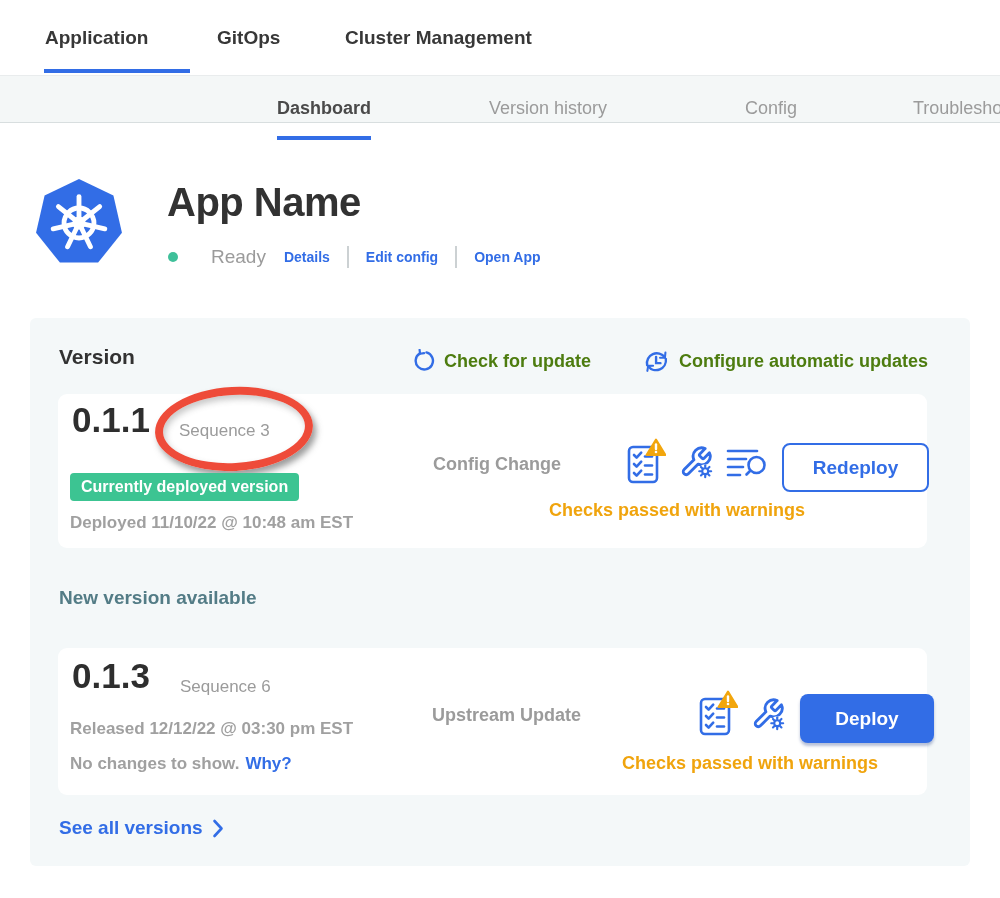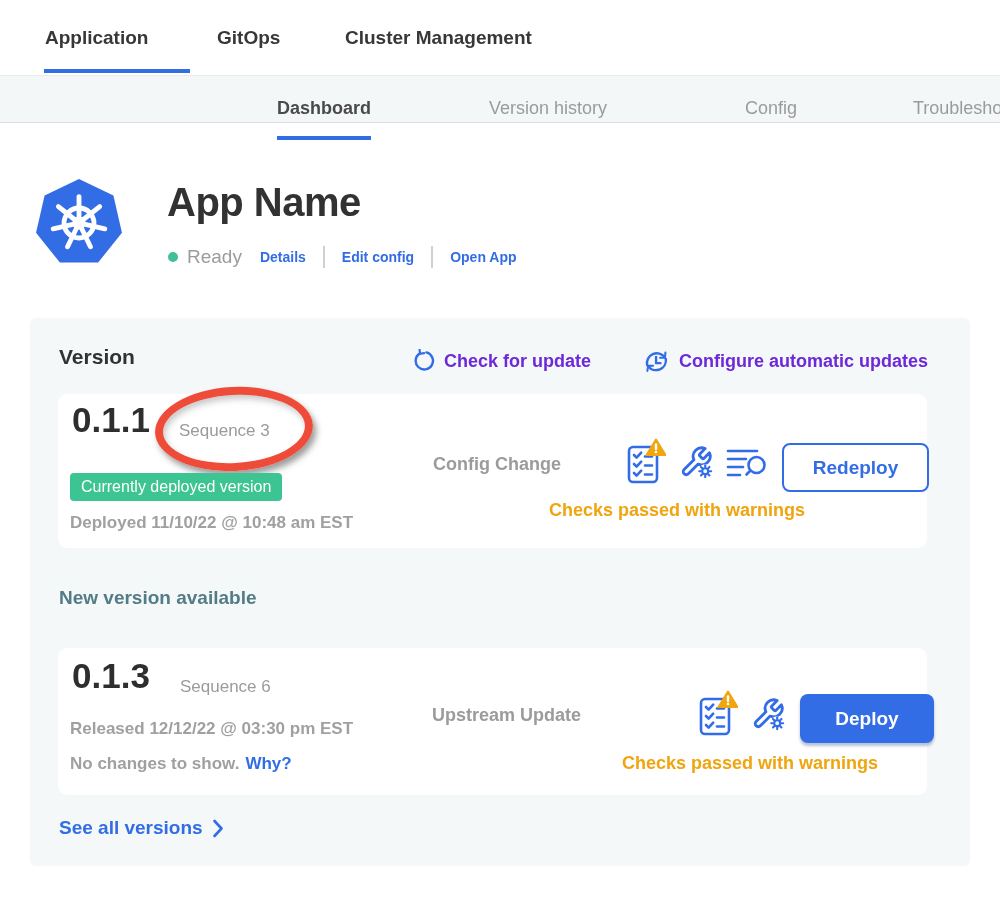--- a/index.html
+++ b/index.html
@@ -25,41 +25,41 @@
   .subnav-tab.s1 { left:489px; }
   .subnav-tab.s2 { left:745px; }
   .subnav-tab.s3 { left:913px; }
   .subnav-tab.active::after { content:""; position:absolute; left:0; bottom:0; width:100%; height:4px; background:#326de6; }
 
   
   .k8s-logo { position:absolute; left:35px; top:176px; width:88px; height:94px; }
   .app-title { position:absolute; left:167px; top:180px; font-size:40px; font-weight:700; color:#323232; letter-spacing:-0.5px; }
   .status-row { position:absolute; left:168px; top:243px; height:28px; display:flex; align-items:center; }
   .status-dot { width:10px; height:10px; border-radius:50%; background:#3fc09a; margin-right:9px; }
-  .status-label { font-size:19px; color:#9b9b9b; font-weight:500; margin-right:18px; }
+  .status-label { font-size:19px; color:#9b9b9b; font-weight:500; margin-right:18px;margin-left:24px; }
   .hdr-link { font-size:14px; font-weight:700; color:#326de6; cursor:pointer; white-space:nowrap; }
   .hdr-divider { width:2px; height:22px; background:#ccd1d3; margin:0 17px; }
 
   
   .panel { position:absolute; left:30px; top:318px; width:940px; height:548px; background:#f4f8f9; border-radius:6px; }
   .panel-title { position:absolute; left:29px; top:27px; font-size:21px; font-weight:700; color:#323232; }
   .panel-actions { position:absolute; top:30px; right:42px; display:flex; align-items:center; gap:52px; }
-  .panel-action { display:flex; align-items:center; gap:9px; color:#6d28d9; font-size:18px; font-weight:700; cursor:pointer; white-space:nowrap; }
+  .panel-action { display:flex; align-items:center; gap:9px; color:#4d7c0f; font-size:18px; font-weight:700; cursor:pointer; white-space:nowrap; }
 
   .card { position:absolute; left:28px; width:869px; background:#fff; border-radius:9px; }
   .card.first  { top:76px;  height:154px; }
   .card.second { top:330px; height:147px; }
 
   .ver-num { position:absolute; font-size:35px; font-weight:700; color:#2e2e2e; }
   .seq-label { position:absolute; font-size:17px; color:#9b9b9b; }
   .annotation-ellipse { position:absolute; left:97px; top:-7px; width:158px; height:84px;
       border:8px solid #ee4b39; border-radius:50%; transform:rotate(-3deg); pointer-events:none;
       box-shadow:3px 5px 6px rgba(75,75,75,.55), inset 2px 4px 6px rgba(75,75,75,.30); }
   .deployed-badge { position:absolute; left:12px; top:79px; background:#3cc492; color:#fff;
-      font-size:16px; font-weight:400; padding:5px 11px 5px 11px; border-radius:4px; }
+      font-size:16px; font-weight:700; padding:5px 11px 5px 11px; border-radius:4px; }
   .meta-text { position:absolute; font-size:17px; font-weight:700; color:#a0a0a0; }
   .source-label { position:absolute; font-size:18px; font-weight:700; color:#9b9b9b; }
   .icons-row { position:absolute; display:flex; align-items:center; gap:13px; height:48px; }
   .check-icon-wrap { width:40px; height:48px; }
   .checks-msg { position:absolute; width:304px; text-align:right; font-size:18px; font-weight:700; color:#f0a40d; }
 
   .btn { position:absolute; display:flex; align-items:center; justify-content:center;
          font-family:"Liberation Sans", sans-serif; font-size:19px; font-weight:700; border-radius:8px; cursor:pointer; }
   .btn-outline { width:147px; height:49px; left:724px; top:49px; background:#fff; border:2px solid #326de6; color:#326de6; }
   .btn-solid { width:134px; height:49px; left:742px; top:46px; background:#326de6; border:none; color:#fff;

